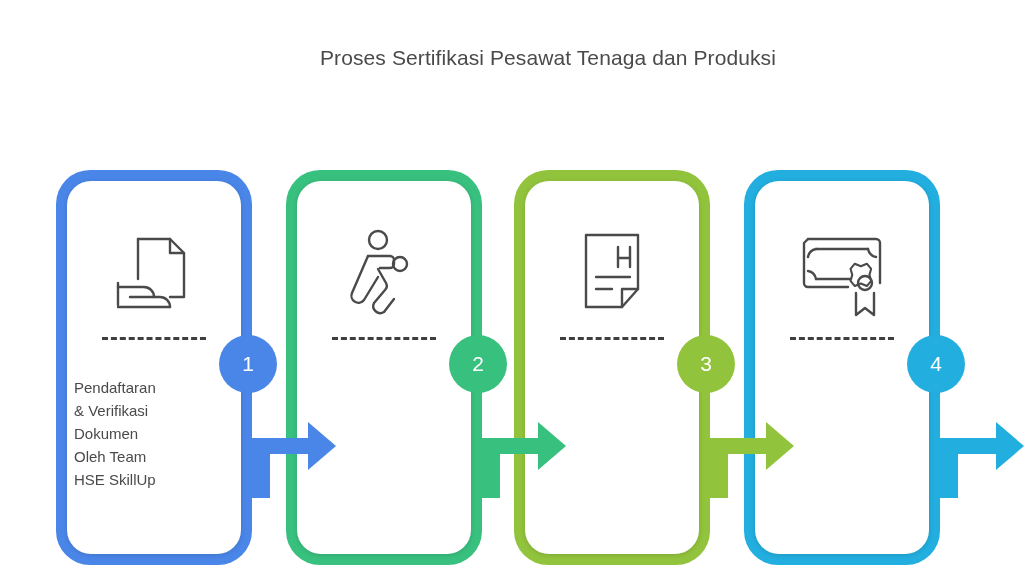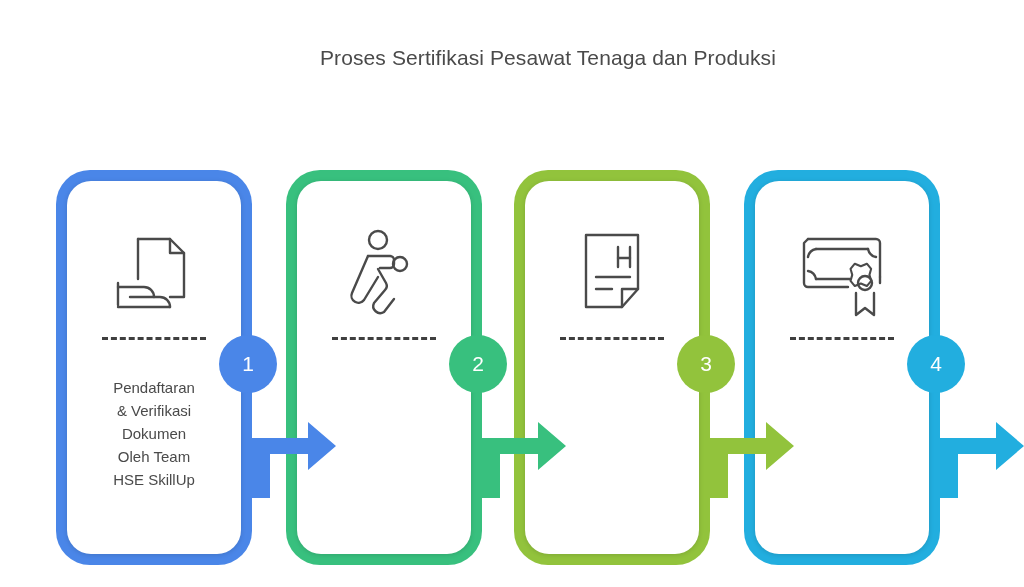--- a/index.html
+++ b/index.html
@@ -91,21 +91,21 @@
   .divider {
     margin-top: 18px;
     width: 104px;
     height: 0;
     border-top: 3px dashed #3f3f3f;
   }
 
   .step-label {
     margin-top: 36px;
     width: 160px;
-    text-align: center;
+    text-align: left;
     font-size: 15px;
     line-height: 23px;
     color: #4a4a4a;
     white-space: pre-line;
   }
 
   
   .badge {
     position: absolute;
     left: 163px;

